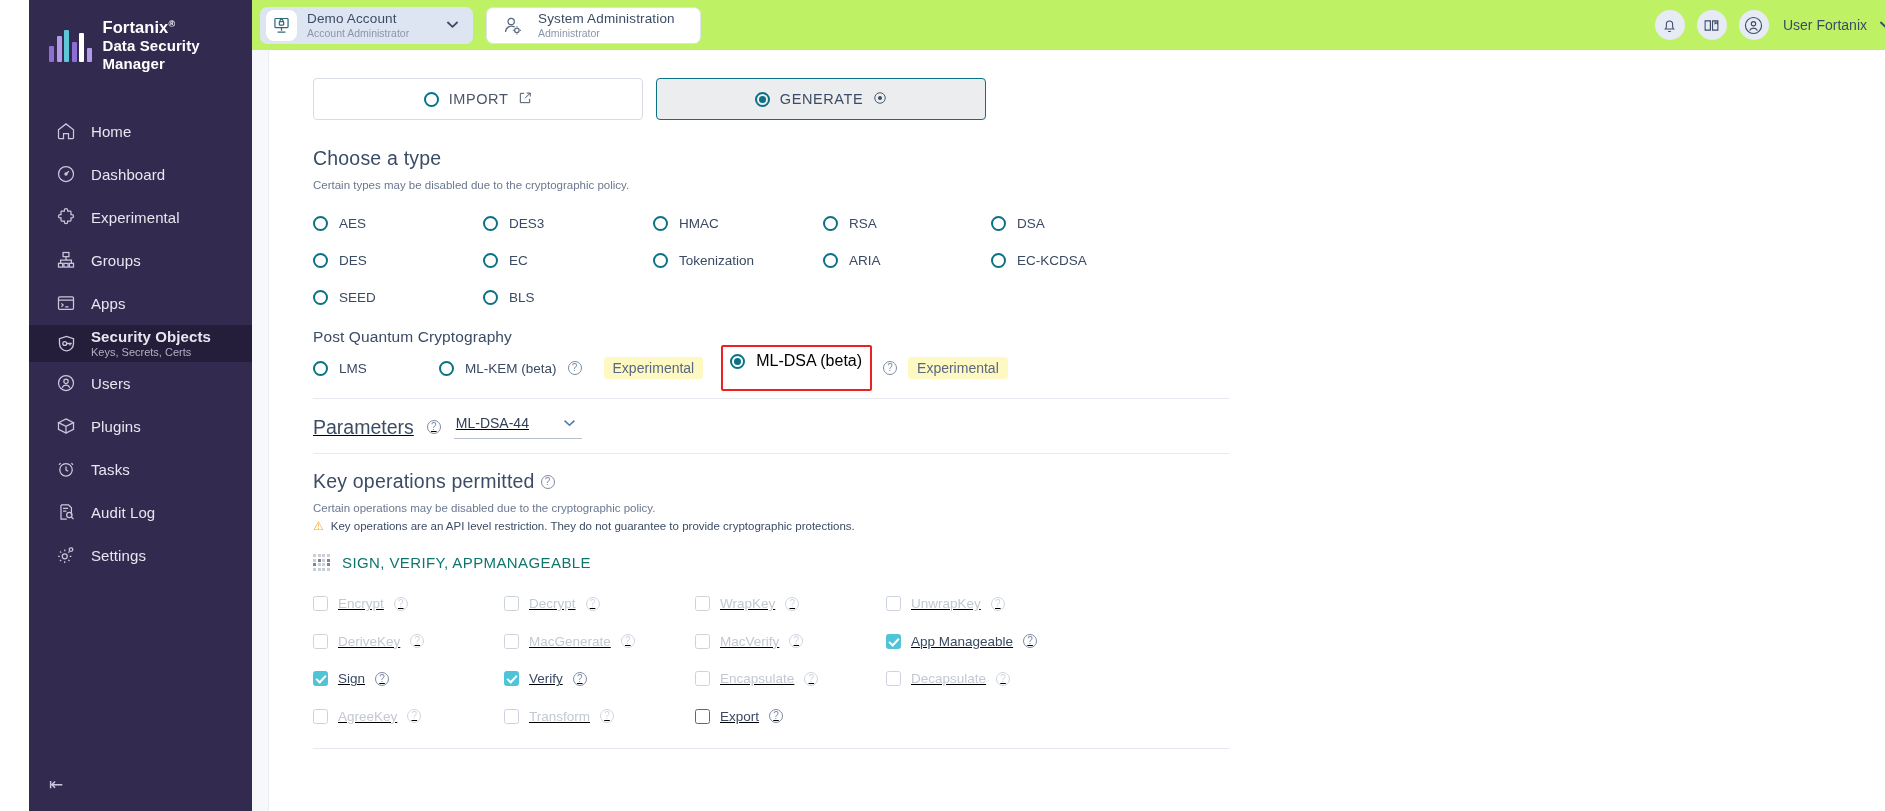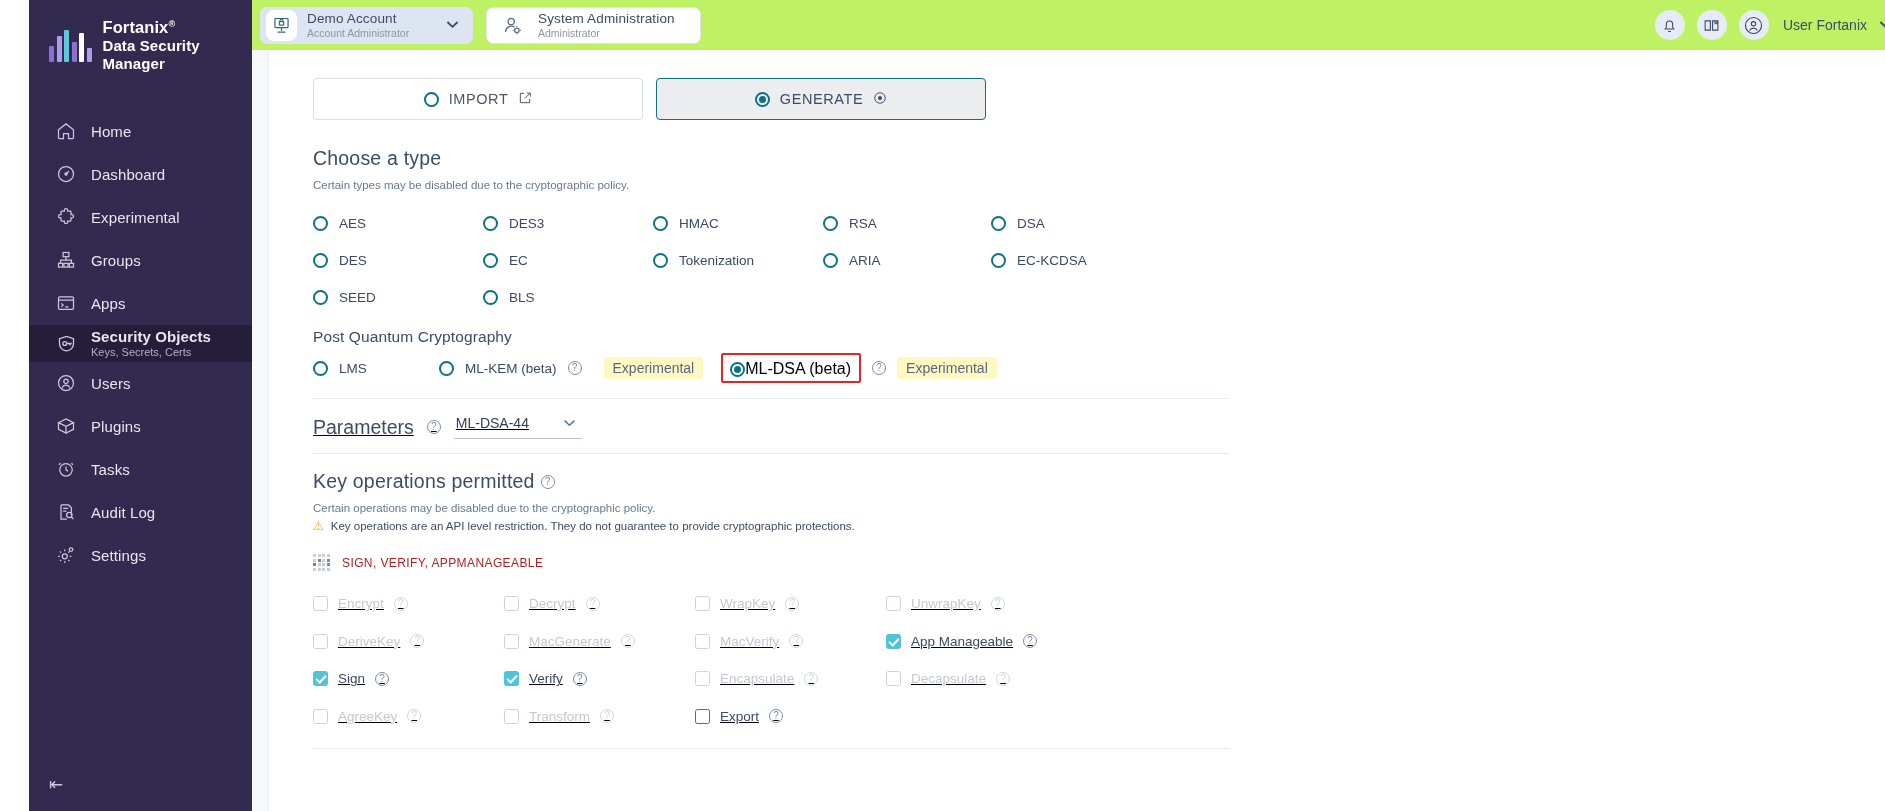--- a/index.html
+++ b/index.html
@@ -125,22 +125,22 @@
     flex: 0 0 14px; cursor: pointer; line-height: 1;
   }
   .exp-badge {
     background: #fef9c3; color: #5a6781; font-size: 14px;
     padding: 3px 9px; border-radius: 3px; margin-left: 11px;
   }
   .radio-checked { width: 15px; height: 15px; border-radius: 50%; border: 2.3px solid #0b7285; flex:0 0 15px; display:flex; align-items:center; justify-content:center; }
   .radio-checked::after { content:''; width:7px; height:7px; border-radius:50%; background:#0b7285; }
   .mldsa-wrap {
     border: 2.5px solid #ef2020; border-radius: 2px;
-    padding: 5px 8px 3px 7px; margin-left: 18px;
-    display: flex; align-items: center; 
+    padding: 5px 8px 19px 7px; margin-left: 18px;
+    display: flex; align-items: center; gap: 11px;
   }
 
   .divider { height: 1px; background: #e6e9f0; width: 916px; margin: 12px 0 0 0; }
 
   .params-row { display: flex; align-items: center; gap: 13px; padding: 16px 0 14px 0; text-decoration: underline; }
   .params-label { font-size: 19.5px; color: #3c4c66; }
   .select-under {
     display: flex; align-items: center; gap: 34px;
     border-bottom: 1px solid #b9c0cd; padding: 0 6px 7px 2px; min-width: 117px;
     cursor: pointer;
@@ -150,21 +150,21 @@
 
   .kop-title-row { display: flex; align-items: center; gap: 6px; margin-top: 16px; }
   .warn-line { display: flex; align-items: center; gap: 7px; margin-top: 6px; }
   .warn-tri { color: #f0a32a; font-size: 12px; line-height: 1; }
   .warn-txt { font-size: 11.5px; color: #3c4c66; }
 
   .tag-row { display: flex; align-items: center; gap: 12px; margin-top: 22px; }
   .dots { width: 17px; height: 17px; display: grid; grid-template-columns: repeat(4,3px); grid-template-rows: repeat(4,3px); gap: 1.6px; flex:0 0 17px; }
   .dots i { display:block; width:3px; height:3px; background:#c9ced9; }
   .dots i.dk { background:#7a8699; }
-  .tag-txt { font-size: 12px; color: #b91c1c; letter-spacing: .4px; }
+  .tag-txt { font-size: 15px; color: #0f766e; letter-spacing: .4px; }
 
   .ops-grid { display: grid; grid-template-columns: 191px 191px 191px 210px; margin-top: 14px; }
   .op-cell { display: flex; align-items: center; gap: 10px; height: 37.5px; text-decoration: underline; }
   .cb { width: 15px; height: 15px; border-radius: 2.5px; border: 1.6px solid #cdd3de; background: #fff; flex: 0 0 15px; }
   .cb.on { background: #4fc3d7; border-color: #4fc3d7; position: relative; }
   .cb.on::after {
     content:''; position:absolute; left: 4.3px; top: 1.1px;
     width: 4px; height: 8px; border: solid #fff; border-width: 0 2px 2px 0; transform: rotate(43deg);
   }
   .cb.active-empty { border-color: #5b6780; }

